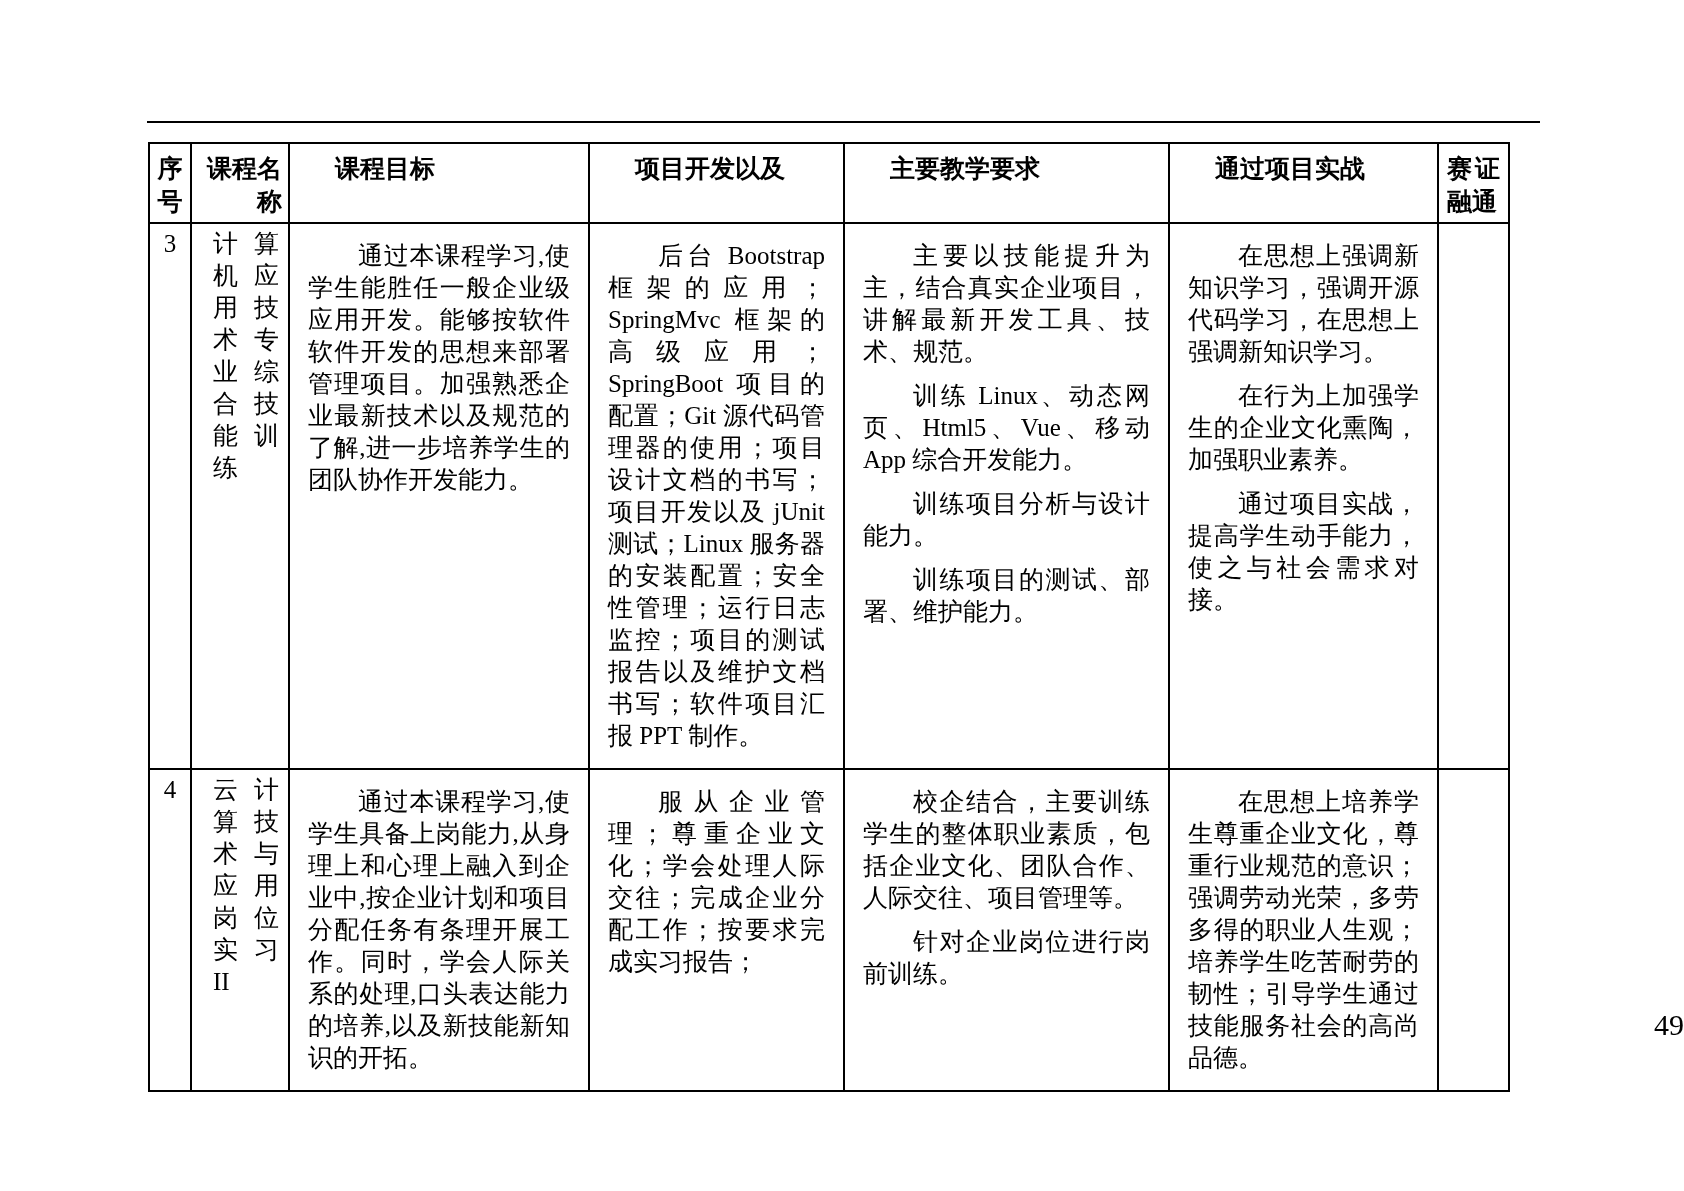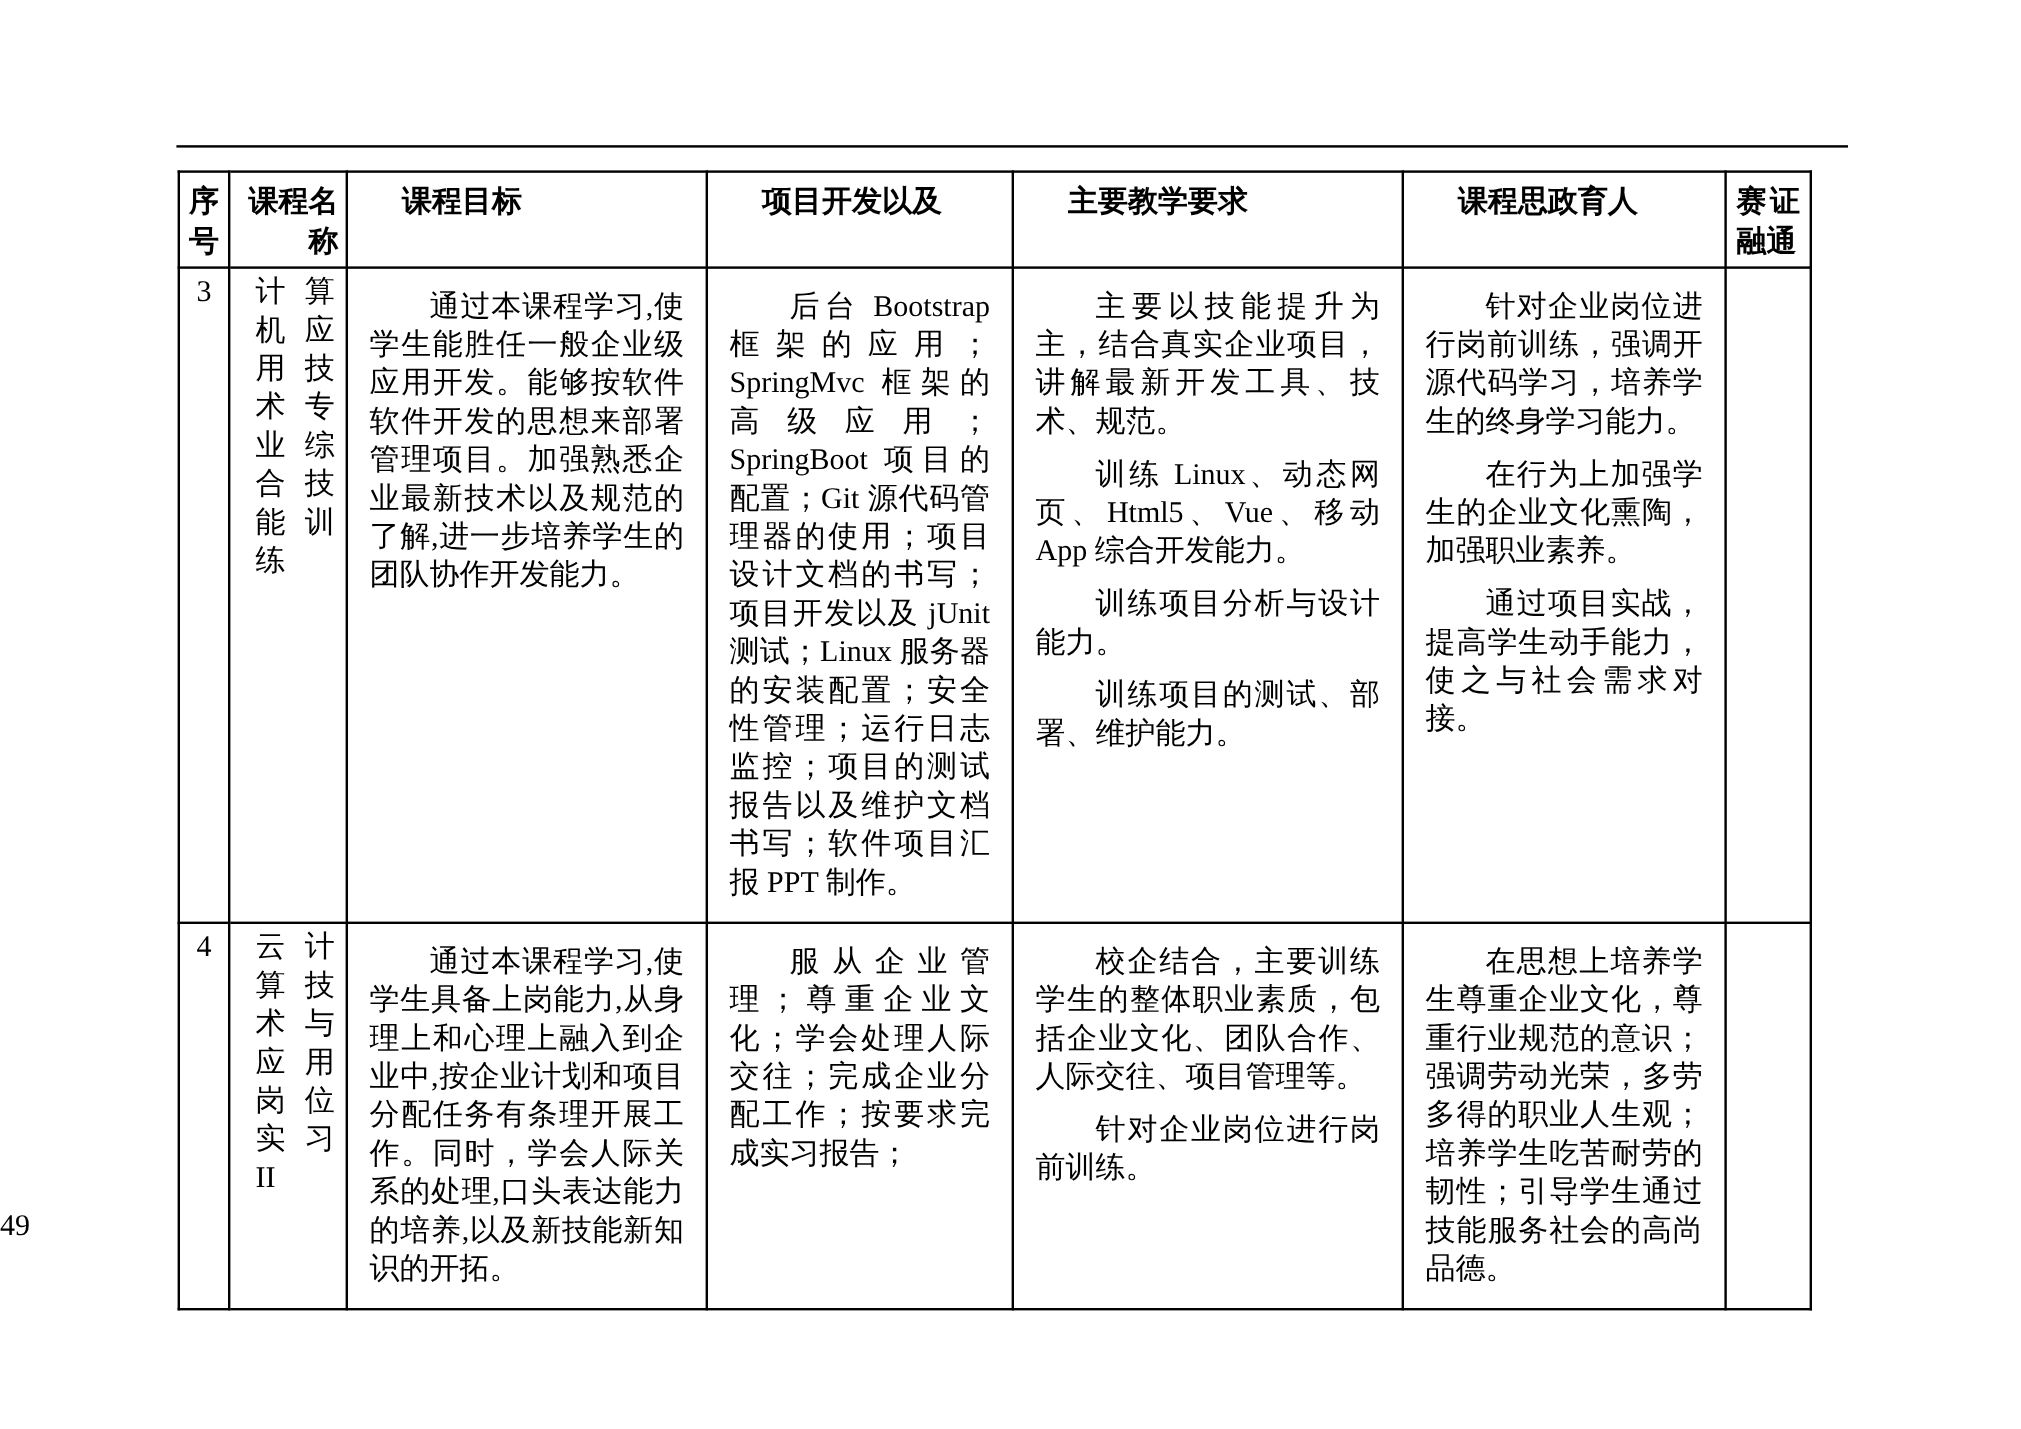--- a/index.html
+++ b/index.html
@@ -62,22 +62,22 @@
   td.c-text p {
     margin: 12px;
     text-indent: 2em;
     text-align: justify;
   }
   .page-number {
     position: absolute;
     top: 1008px;
     left: 0;
     width: 100%;
-    text-align: left;
-    font-size: 25px;
+    text-align: right;
+    font-size: 30px;
     font-family: "Liberation Serif", "DejaVu Serif", serif;
   }
 </style>
 </head>
 <body>
 
 <div class="top-rule"></div>
 
 <table class="course-table">
   <colgroup>
@@ -89,21 +89,21 @@
     <col style="width:269px">
     <col style="width:71px">
   </colgroup>
   <thead>
     <tr class="header-row">
       <th class="h-no">序号</th>
       <th class="h-course">课程名称</th>
       <th class="h-goal">课程目标</th>
       <th class="h-content">项目开发以及</th>
       <th class="h-requirement">主要教学要求</th>
-      <th class="h-ideology">课程思政育人</th>
+      <th class="h-ideology">通过项目实战</th>
       <th class="h-integration">赛证融通</th>
     </tr>
   </thead>
   <tbody>
     <tr class="row-3">
       <td class="c-no">3</td>
       <td class="c-course">
         <div class="course-name">计算机应用技术专业综合技能训练</div>
       </td>
       <td class="c-text">
@@ -112,21 +112,21 @@
       <td class="c-text">
           <p>后台 Bootstrap 框架的应用；SpringMvc 框架的高级应用；SpringBoot 项目的配置；Git 源代码管理器的使用；项目设计文档的书写；项目开发以及 jUnit 测试；Linux 服务器的安装配置；安全性管理；运行日志监控；项目的测试报告以及维护文档书写；软件项目汇报 PPT 制作。</p>
         </td>
       <td class="c-text">
           <p>主要以技能提升为主，结合真实企业项目，讲解最新开发工具、技术、规范。</p>
           <p>训练 Linux、动态网页、Html5、Vue、移动 App 综合开发能力。</p>
           <p>训练项目分析与设计能力。</p>
           <p>训练项目的测试、部署、维护能力。</p>
         </td>
       <td class="c-text">
-          <p>针对企业岗位进行岗前训练，强调开源代码学习，培养学生的终身学习能力。</p>
+          <p>在思想上强调新知识学习，强调开源代码学习，在思想上强调新知识学习。</p>
           <p>在行为上加强学生的企业文化熏陶，加强职业素养。</p>
           <p>通过项目实战，提高学生动手能力，使之与社会需求对接。</p>
         </td>
       <td class="c-text"></td>
     </tr>
     <tr class="row-4">
       <td class="c-no">4</td>
       <td class="c-course">
         <div class="course-name">云计算技术与应用岗位实习II</div>
       </td>

